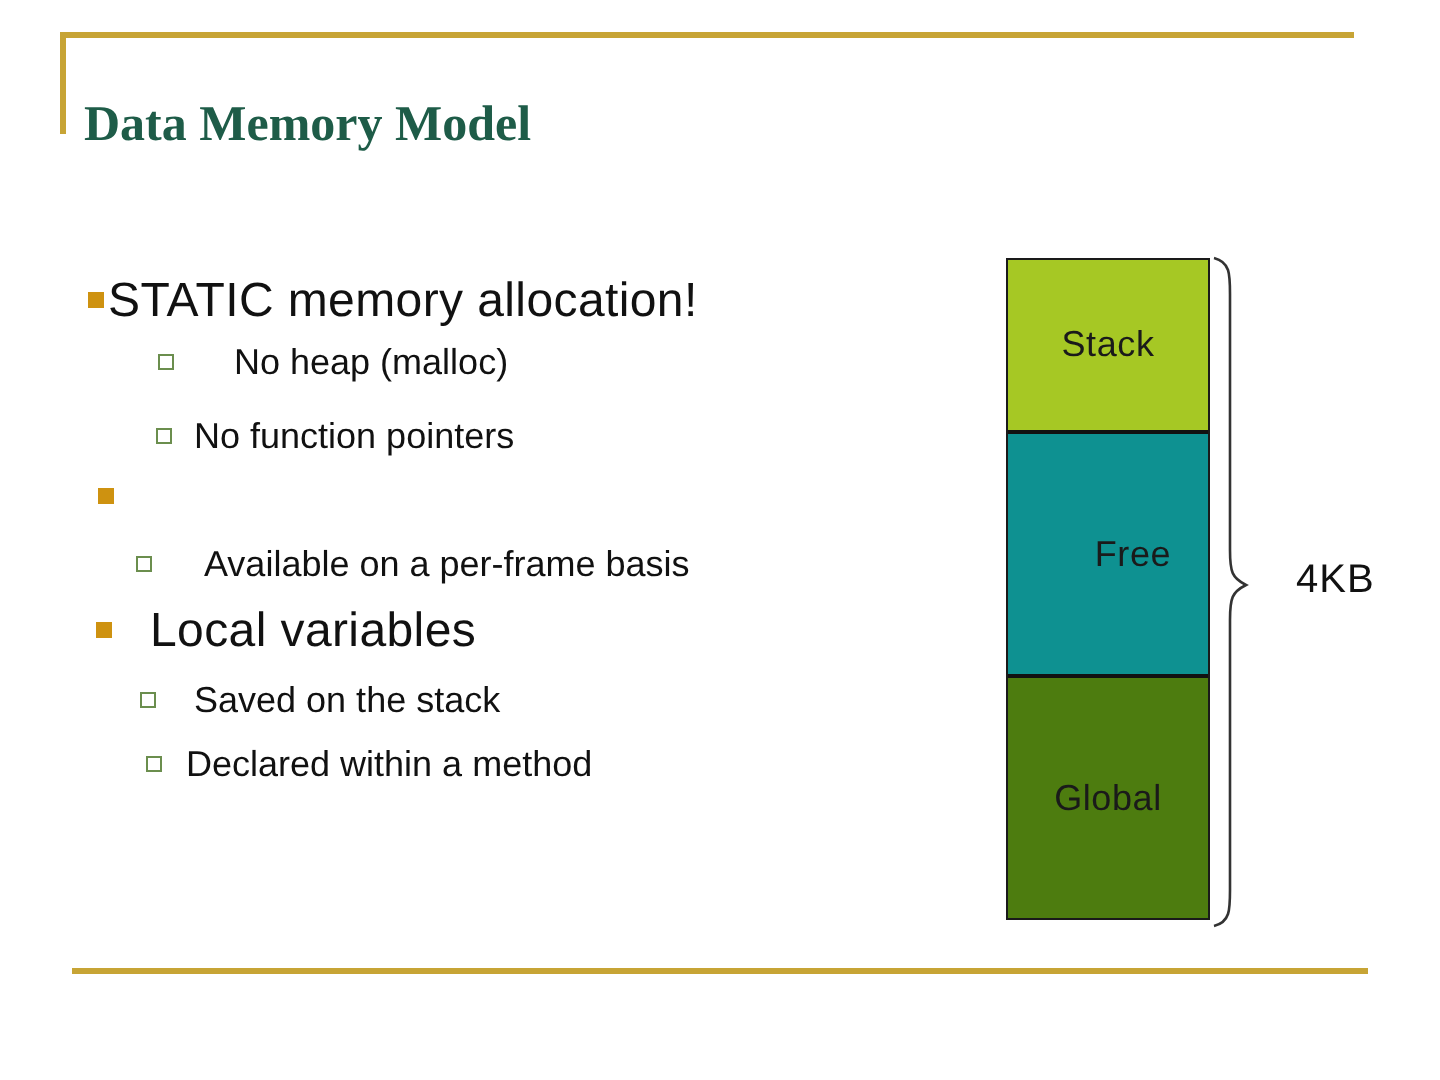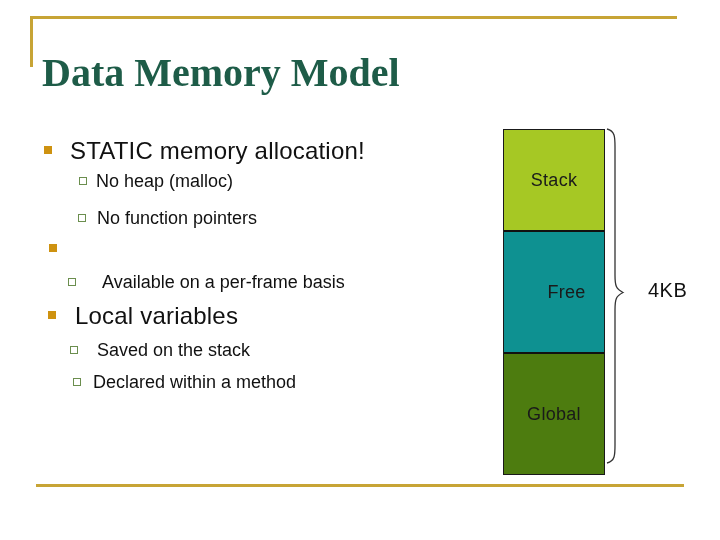--- a/index.html
+++ b/index.html
@@ -13,21 +13,21 @@
 
   
   .gold-top    { position:absolute; left:30px;  top:16px;  width:647px; height:3px; background:#C7A435; }
   .gold-left   { position:absolute; left:30px;  top:16px;  width:3px;   height:51px; background:#C7A435; }
   .gold-bottom { position:absolute; left:36px;  top:484px; width:648px; height:3px; background:#C7A435; }
 
   
   .title {
     position:absolute; left:42px; top:24px;
     font-family:"Liberation Serif", serif;
-    font-size:40px; line-height:44px;
+    font-size:25px; line-height:44px;
     color:#1E5C48;
     white-space:nowrap;
   }
 
   
   .row { position:absolute; display:flex; align-items:flex-start; white-space:nowrap; color:#111; }
   .t1  { font-size:24px; line-height:28px; letter-spacing:0.2px; }
   .t2  { font-size:18px; line-height:21px; }
   .b1  { width:8px; height:8px; background:#CE9210; margin-top:9px; flex:0 0 auto; }
   .b2  { width:6px; height:6px; background:#ffffff; border:1.5px solid #6B8E4E; margin-top:6px; flex:0 0 auto; }
@@ -57,25 +57,25 @@
 <div class="gold-top"></div>
 <div class="gold-left"></div>
 <div class="gold-bottom"></div>
 
 <h1 class="title">Data Memory Model</h1>
 
 <div>
 
   <div class="row" style="left:44px; top:137px">
     <span class="b1"></span>
-    <span class="t1" style="margin-left:18px">STATIC memory allocation!</span>
+    <span class="t1" style="margin-left:2px">STATIC memory allocation!</span>
   </div>
   <div class="row" style="left:79px; top:171px">
     <span class="b2"></span>
-    <span class="t2" style="margin-left:9px">No heap (malloc)</span>
+    <span class="t2" style="margin-left:30px">No heap (malloc)</span>
   </div>
   <div class="row" style="left:78px; top:208px">
     <span class="b2"></span>
     <span class="t2" style="margin-left:11px">No function pointers</span>
   </div>
 
   <div class="row" style="left:49px; top:235px">
     <span class="b1"></span>
   </div>
   <div class="row" style="left:68px; top:272px">
@@ -92,21 +92,21 @@
     <span class="t2" style="margin-left:19px">Saved on the stack</span>
   </div>
   <div class="row" style="left:73px; top:372px">
     <span class="b2"></span>
     <span class="t2" style="margin-left:12px">Declared within a method</span>
   </div>
 
 </div>
 
 <div class="mem-column">
-  <div class="mem-seg" style="background: rgb(166, 200, 36); height: 100px;">
+  <div class="mem-seg" style="background: rgb(166, 200, 36); height: 85px;">
     <span>Stack</span>
   </div>
   <div class="mem-seg" style="background: rgb(14, 145, 145); height: 122px; padding-left: 25px;">
     <span>Free</span>
   </div>
   <div class="mem-seg" style="background: #4d7c0f; height: 122px;">
     <span>Global</span>
   </div>
 </div>
 

